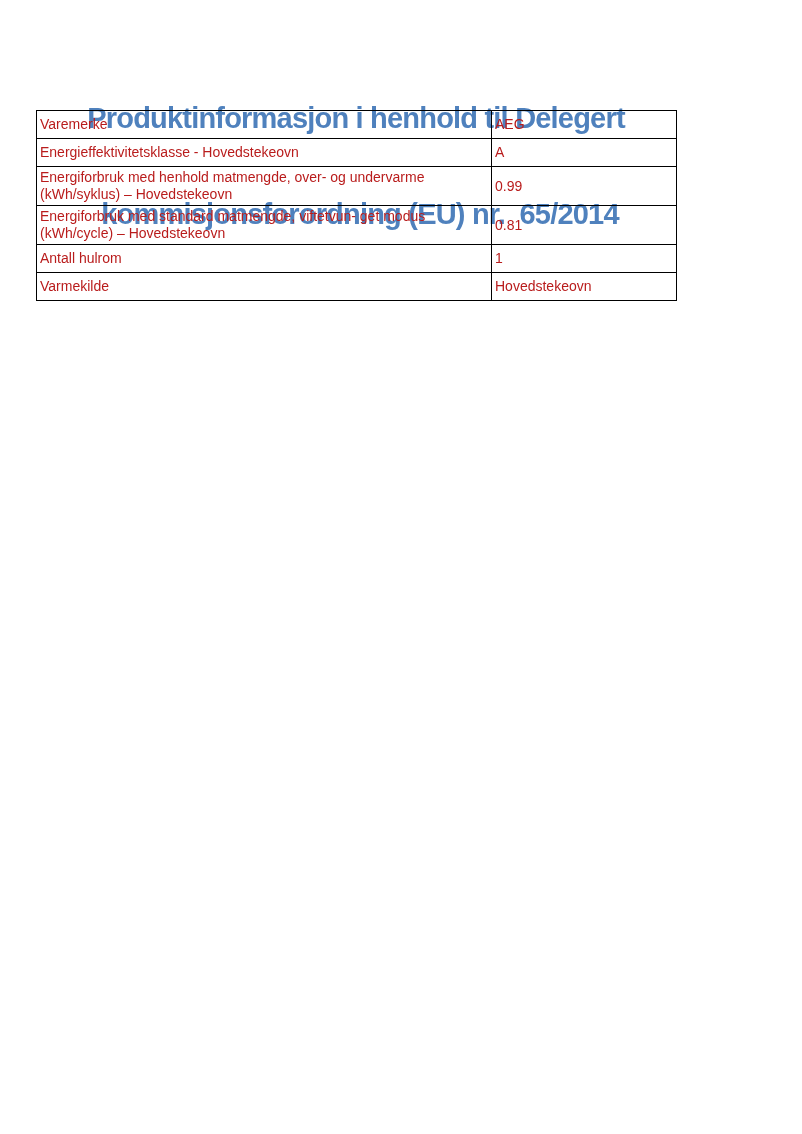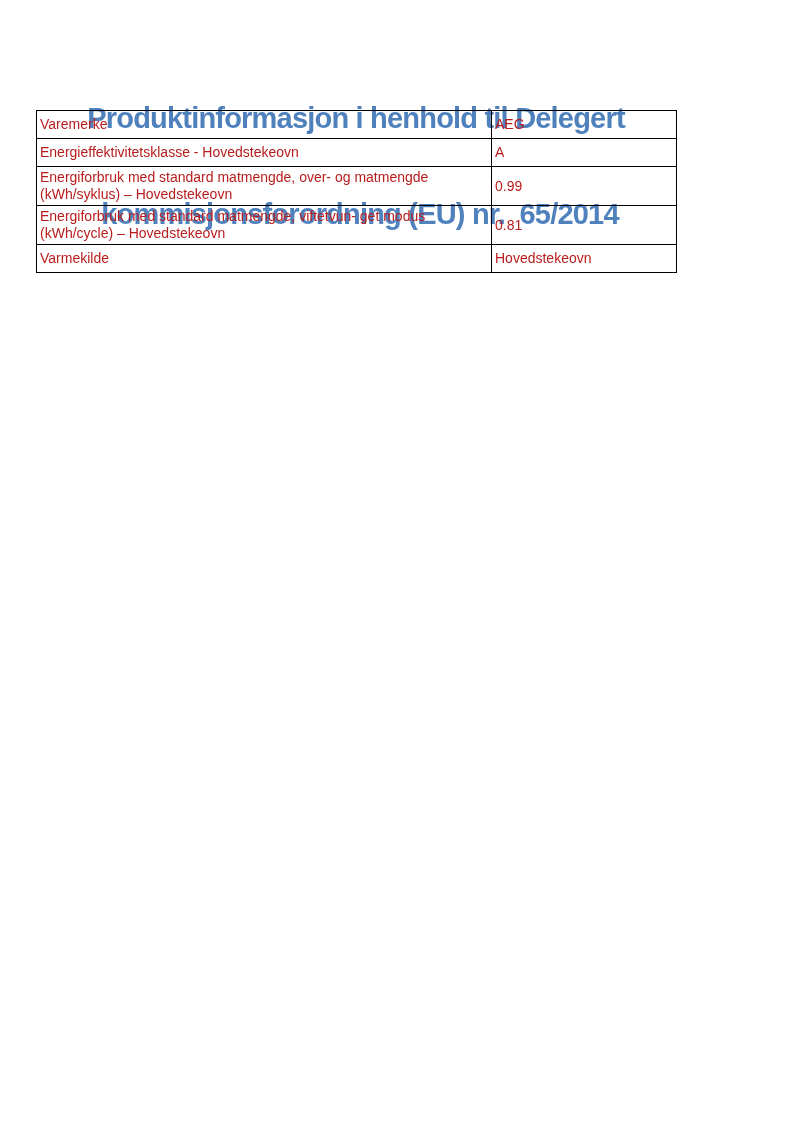--- a/index.html
+++ b/index.html
@@ -67,26 +67,30 @@
     <tbody>
         <tr>
           <td class="label-cell">Varemerke</td>
           <td class="value-cell">AEG</td>
         </tr>
         <tr>
           <td class="label-cell">Energieffektivitetsklasse - Hovedstekeovn</td>
           <td class="value-cell">A</td>
         </tr>
         <tr>
-          <td class="label-cell">Energiforbruk med standard matmengde, over- og matmengde (kWh/syklus) – Hovedstekeovn</td>
+          <td class="label-cell">Energiforbruk med henhold matmengde, over- og undervarme (kWh/syklus) – Hovedstekeovn</td>
           <td class="value-cell">0.99</td>
         </tr>
         <tr>
           <td class="label-cell">Energiforbruk med standard matmengde, viftetvun- get modus (kWh/cycle) – Hovedstekeovn</td>
           <td class="value-cell">0.81</td>
+        </tr>
+        <tr>
+          <td class="label-cell">Antall hulrom</td>
+          <td class="value-cell">1</td>
         </tr>
         <tr>
           <td class="label-cell">Varmekilde</td>
           <td class="value-cell">Hovedstekeovn</td>
         </tr>
       </tbody>
   </table>
 
 </div>
 

